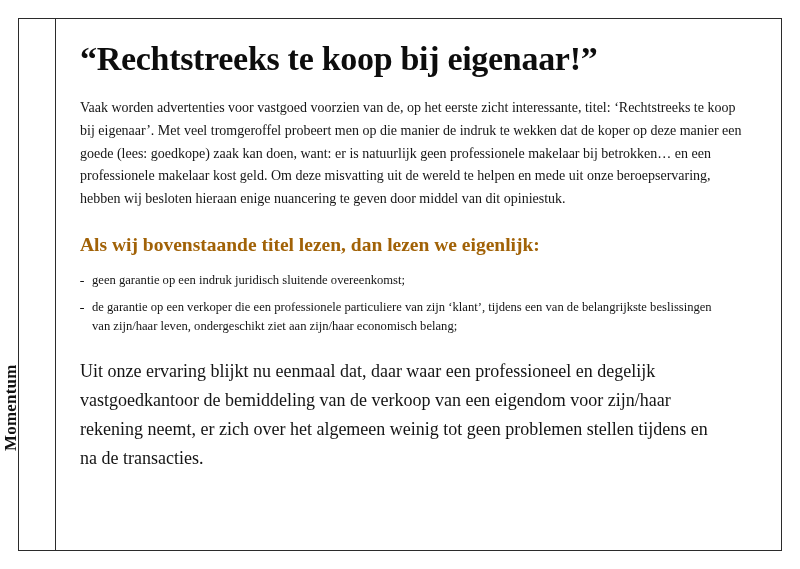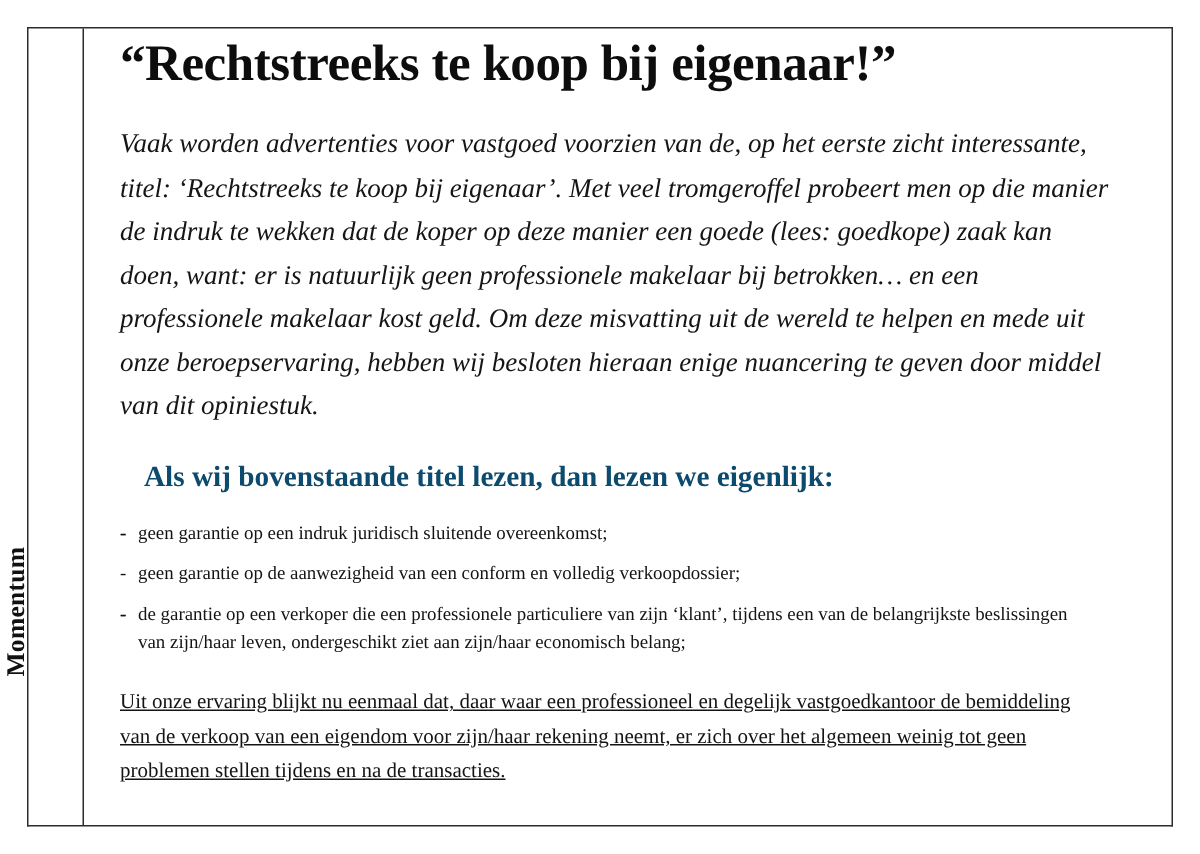--- a/index.html
+++ b/index.html
@@ -79,51 +79,50 @@
     color: #111111;
     transform: rotate(-90deg);
     transform-origin: left bottom;
     white-space: nowrap;
   }
 
   .content {
     position: absolute;
     left: 80px;
     right: 42px;
-    top: 24px;
+    top: 40px;
   }
 
   .title {
     font-family: "Liberation Serif", serif;
     font-weight: bold;
     font-size: 34px;
     line-height: 1.1;
     letter-spacing: -0.3px;
     margin: 0 0 20px 0;
     color: #0d0d0d;
     white-space: nowrap;
   }
 
   .intro {
     font-family: "Liberation Serif", serif;
-    font-style: italic;
-    font-size: 18px;
+    font-size: 14px;
     line-height: 1.62;
     margin: 0 0 6px 0;
     color: #151515;
     max-width: 662px;
   }
 
   .subtitle {
     font-family: "Liberation Serif", serif;
     font-weight: bold;
     font-size: 19.5px;
     line-height: 1.25;
-    margin: 22px 0 14px 16px;
-    color: #0c4a6e;
+    margin: 22px 0 14px 0;
+    color: #a16207;
   }
 
   .bullets {
     list-style: none;
     margin: 0;
     padding: 0;
     max-width: 640px;
   }
   .bullets li {
     position: relative;
@@ -135,26 +134,25 @@
     color: #141414;
   }
   .bullets li .dash {
     position: absolute;
     left: 0;
     top: 0;
   }
 
   .closing {
     font-family: "Liberation Serif", serif;
-    font-size: 14px;
+    font-size: 18px;
     line-height: 1.62;
     margin: 20px 0 0 0;
     max-width: 638px;
     color: #141414;
-    text-decoration: underline;
   }
 </style>
 </head>
 <body>
 
 <div class="page">
 
   <div class="frame-top"></div>
   <div class="frame-bottom"></div>
   <div class="frame-left"></div>
@@ -167,21 +165,21 @@
 
     <h1 class="title">“Rechtstreeks te koop bij eigenaar!”</h1>
 
     <p class="intro">Vaak worden advertenties voor vastgoed voorzien van de, op het eerste zicht interessante, titel: ‘Rechtstreeks te koop bij eigenaar’. Met veel tromgeroffel probeert men op die manier de indruk te wekken dat de koper op deze manier een goede (lees: goedkope) zaak kan doen, want: er is natuurlijk geen professionele makelaar bij betrokken… en een professionele makelaar kost geld. Om deze misvatting uit de wereld te helpen en mede uit onze beroepservaring, hebben wij besloten hieraan enige nuancering te geven door middel van dit opiniestuk.</p>
 
     <h2 class="subtitle">Als wij bovenstaande titel lezen, dan lezen we eigenlijk:</h2>
 
     <ul class="bullets">
       <li><span class="dash">-</span></li>
       <li><span class="dash">-</span><span>geen garantie op een indruk juridisch sluitende overeenkomst;</span></li>
-      <li><span class="dash">-</span><span>geen garantie op de aanwezigheid van een conform en volledig verkoopdossier;</span></li>
+      <li><span class="dash">-</span></li>
       <li><span class="dash">-</span></li>
       <li><span class="dash">-</span><span>de garantie op een verkoper die een professionele particuliere van zijn ‘klant’, tijdens een van de belangrijkste beslissingen van zijn/haar leven, ondergeschikt ziet aan zijn/haar economisch belang;</span></li>
     </ul>
 
     <p class="closing">Uit onze ervaring blijkt nu eenmaal dat, daar waar een professioneel en degelijk vastgoedkantoor de bemiddeling van de verkoop van een eigendom voor zijn/haar rekening neemt, er zich over het algemeen weinig tot geen problemen stellen tijdens en na de transacties.</p>
 
   </div>
 </div>
 
 </body></html>

